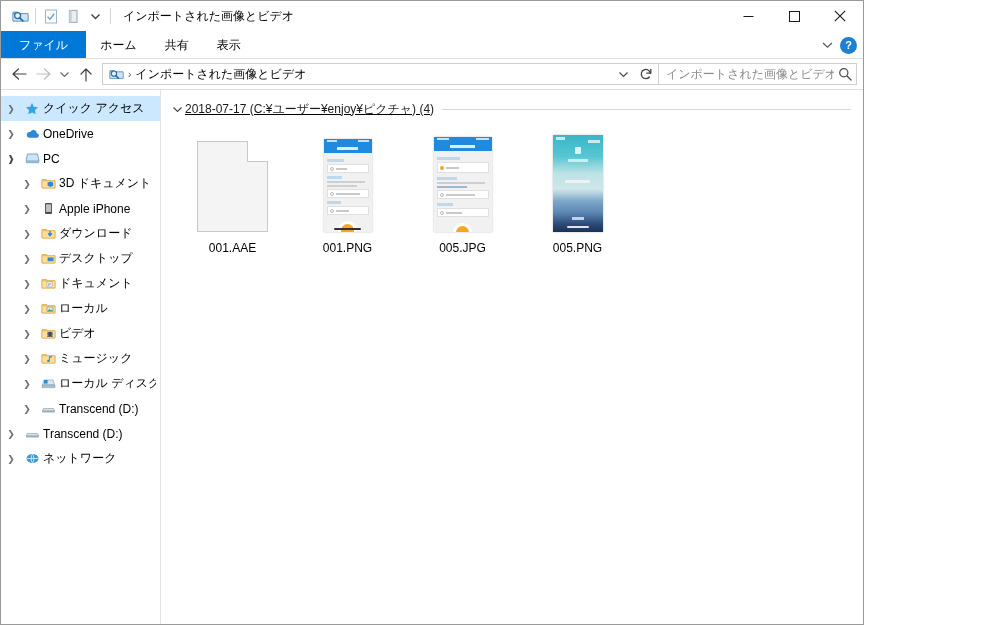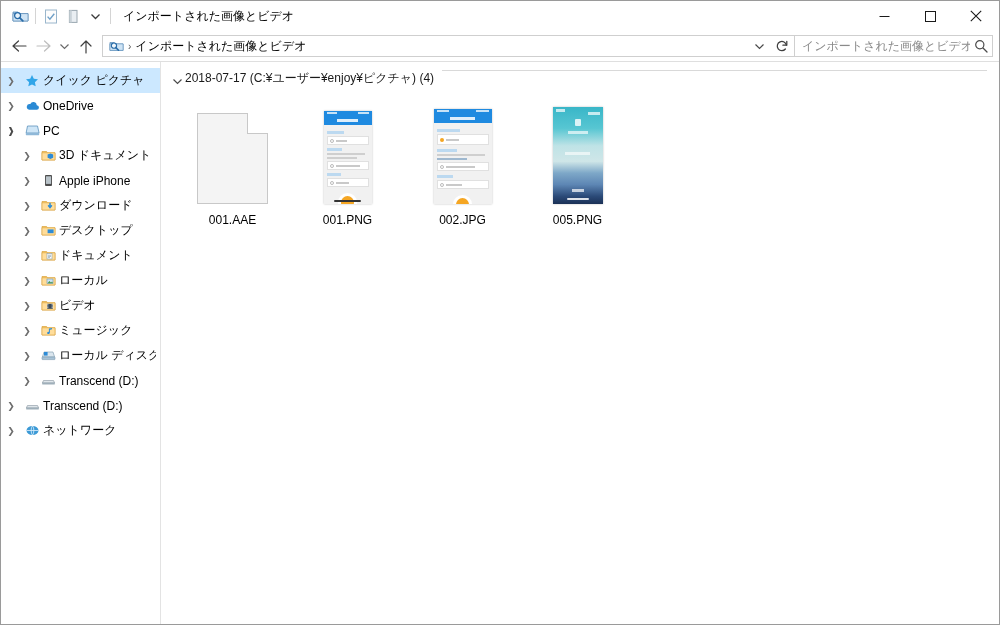--- a/index.html
+++ b/index.html
@@ -2,21 +2,21 @@
 <html><head>
 <meta charset="utf-8">
 <style>
   html,body{margin:0;padding:0;}
   body{
     width:1000px;height:625px;overflow:hidden;
     font-family:"Liberation Sans","DejaVu Sans",sans-serif;
     font-size:12px;color:#000;background:#fff;
     -webkit-font-smoothing:antialiased;
   }
-  .window{width:1000px;height:625px;position:relative;display:flex;flex-direction:column;
+  .window{width:864px;height:625px;position:relative;display:flex;flex-direction:column;
           border:1px solid #9a9a9a;box-sizing:border-box;background:#ec4899;}
 
   
   .titlebar{height:30px;display:flex;align-items:center;background:#fff;flex:0 0 30px;position:relative;}
   .qat{display:flex;align-items:center;padding-left:8px;gap:0px;height:100%;}
   .qat-ico{width:22px;height:22px;display:flex;align-items:center;justify-content:center;}
   .vsep{width:1px;height:16px;background:#d4d4d4;margin:0 4px;}
   .title-text{margin-left:8px;font-size:12px;color:#000;white-space:nowrap;}
   .wbtns{position:absolute;right:0;top:0;display:flex;height:30px;}
   .wbtn{width:46px;height:30px;display:flex;align-items:center;justify-content:center;}
@@ -56,21 +56,21 @@
   .nrow{height:25px;display:flex;align-items:center;font-size:12px;color:#000;padding-right:4px;cursor:default;}
   .nrow.sel{background:#cce8ff;}
   .chev{width:20px;display:flex;align-items:center;justify-content:center;color:#6d6d6d;font-size:9px;flex:0 0 20px;}
   .chev.open{color:#4a4a4a;}
   .nico{width:22px;display:flex;align-items:center;justify-content:center;flex:0 0 22px;}
   .nlabel{white-space:nowrap;overflow:hidden;}
   .lvl1 .chev{margin-left:0px;}
   .lvl2{padding-left:16px;}
 
   .content{flex:1;background:#fff;position:relative;overflow:hidden;}
-  .grouphdr{display:flex;height:22px;margin:8px 0 0 8px;}
+  .grouphdr{display:flex;align-items:center;height:22px;margin:8px 0 0 8px;text-decoration:underline;}
   .grouphdr .gchev{width:16px;display:flex;align-items:center;justify-content:center;color:#4a4a4a;font-size:9px;}
   .gtitle{font-size:12px;color:#1a1a1a;white-space:nowrap;}
   .gline{flex:1;height:1px;background:#d9d9d9;margin-left:8px;margin-right:12px;}
 
   .items{display:flex;padding:8px 0 0 14px;gap:0px;}
   .item{width:115px;display:flex;flex-direction:column;align-items:center;padding-top:4px;}
   .thumbwrap{height:100px;display:flex;align-items:flex-end;justify-content:center;}
   .iname{font-size:12px;color:#000;margin-top:9px;white-space:nowrap;}
 
   
@@ -171,20 +171,35 @@
           </svg>
       </div>
       <div class="wbtn close">
         <svg width="12" height="12" viewBox="0 0 12 12">
             <path d="M0.8 0.8l10.4 10.4M11.2 0.8L0.8 11.2" stroke="#1a1a1a" stroke-width="1.1"></path>
           </svg>
       </div>
     </div>
   </div>
 
+  <div class="ribbon">
+    <div class="tab file">ファイル</div>
+    <div class="tab">ホーム</div>
+    <div class="tab">共有</div>
+    <div class="tab">表示</div>
+    <div class="ribbon-right">
+      <div>
+        <svg width="13" height="10" viewBox="0 0 13 10">
+            <path d="M2 3l4.5 4.2L11 3" fill="none" stroke="#5c5c5c" stroke-width="1.3"></path>
+          </svg>
+      </div>
+      <div class="help-btn">?</div>
+    </div>
+    <div class="ribbon-line"></div>
+  </div>
 
   <div class="addrbar">
     <div class="navbtn">
       <svg width="17" height="14" viewBox="0 0 17 14">
           <path d="M7.5 2L2 7l5.5 5M2 7h13" fill="none" stroke="#404040" stroke-width="1.2" stroke-linecap="round" stroke-linejoin="round"></path>
         </svg>
     </div>
     <div class="navbtn dim">
       <svg width="17" height="14" viewBox="0 0 17 14">
           <path d="M9.5 2L15 7l-5.5 5M15 7H2" fill="none" stroke="#bdbdbd" stroke-width="1.2" stroke-linecap="round" stroke-linejoin="round"></path>
@@ -241,21 +256,21 @@
 
     <div class="sidebar">
 
       <div class="nrow lvl1 sel">
         <span class="chev">❯</span>
         <span class="nico">
           <svg width="14" height="14" viewBox="0 0 14 14">
               <path d="M7 1l1.8 3.8 4.2.5-3.1 2.9.8 4.1L7 10.4 3.3 12.3l.8-4.1L1 5.3l4.2-.5z" fill="#31a5e8"></path>
             </svg>
         </span>
-        <span class="nlabel">クイック ピクチャ</span>
+        <span class="nlabel">クイック アクセス</span>
       </div>
 
       <div class="nrow lvl1">
         <span class="chev">❯</span>
         <span class="nico">
           <svg width="15" height="12" viewBox="0 0 15 12">
               <path d="M4.2 9.8h7.3a2.3 2.3 0 0 0 .3-4.6A3.4 3.4 0 0 0 5.3 4 2.9 2.9 0 0 0 4.2 9.8z" fill="#2a8ad4"></path>
             </svg>
         </span>
         <span class="nlabel">OneDrive</span>
@@ -503,21 +518,21 @@
                 <div class="lblu" style="width:32%;margin-top:4px"></div>
                 <div class="card">
                     <span class="dotG"></span>
                     <span class="ctxt" style="width:34%"></span>
                   </div>
                 <div class="fab"></div>
 
               </div>
             </div>
           </div>
-          <div class="iname">002.JPG</div>
+          <div class="iname">005.JPG</div>
         </div>
 
         <div class="item">
           <div class="thumbwrap">
             <div class="shot shot3">
               <div class="lock">
                 <div class="lk-st">
                     <span></span>
                     <span class="r"></span>
                   </div>

